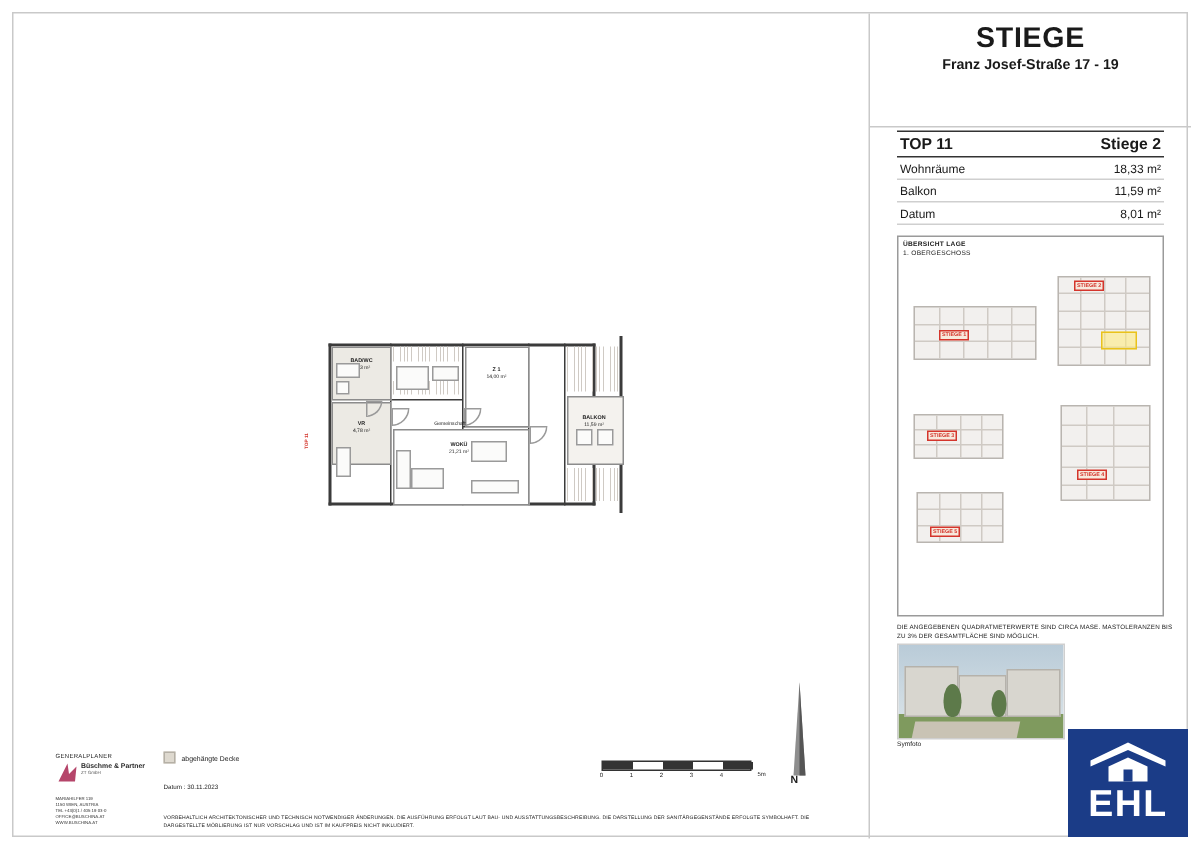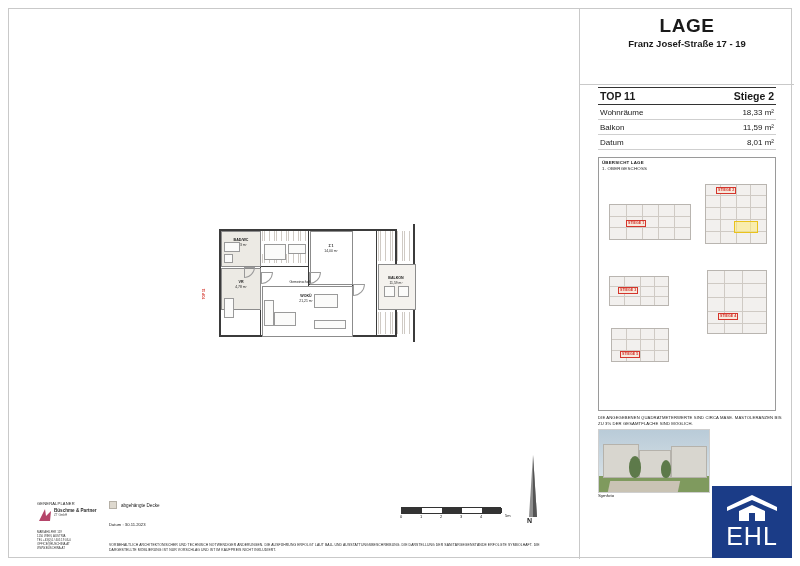--- a/index.html
+++ b/index.html
@@ -40,21 +40,21 @@
   .photo .sky{position:absolute;inset:0;background:linear-gradient(#b9cbd8,#dfe7ea);}
   .photo .bldg{position:absolute;background:#d8d6cf;border:.4px solid #b5b2ab;}
   .photo .tree{position:absolute;background:#5d7a4a;border-radius:50% 50% 45% 45%;}
   .photo .lawn{position:absolute;left:0;bottom:0;width:100%;height:16px;background:#7f9a5e;}
   .photo .path{position:absolute;bottom:0;left:10px;width:70px;height:11px;background:#c9c3b4;transform:skewX(-12deg);}
   .symfoto{position:absolute;left:18px;top:484px;font-size:4.4px;}
 
   
   .ehl{position:absolute;left:712px;top:486px;width:80px;height:72px;background:#1b3c87;}
   .ehl .house{position:absolute;left:13px;top:8px;width:54px;height:28px;}
-  .ehl .txt{position:absolute;left:0;top:36px;width:80px;text-align:center;color:#fff;font-size:25px;font-weight:normal;letter-spacing:1px;line-height:28px;}
+  .ehl .txt{position:absolute;left:0;top:36px;width:80px;text-align:center;color:#fff;font-size:25px;font-weight:bold;letter-spacing:1px;line-height:28px;}
 
   
   .plan{position:absolute;left:205px;top:215px;width:230px;height:125px;}
   .wall{position:absolute;background:#3b3b3b;}
   .room{position:absolute;background:#ffffff;border:.5px solid #8c8c8c;}
   .room.shade{background:#eceae4;}
   .rlabel{position:absolute;font-size:3.4px;line-height:4.6px;text-align:center;color:#222;}
   .rlabel b{font-weight:bold;font-size:3.6px;}
   .furn{position:absolute;border:.5px solid #9a9a9a;background:#fbfbfa;}
   .balcony{position:absolute;background:#f4f2ee;border:.5px solid #8c8c8c;}
@@ -87,21 +87,21 @@
   .north .n{position:absolute;left:6px;top:62px;font-size:7px;font-weight:bold;}
 </style>
 </head>
 <body>
 
 <div class="sheet">
 
   <div class="rightcol">
 
     <div class="titleblock">
-      <p class="proj-name">LAGE</p>
+      <p class="proj-name">STIEGE</p>
       <p class="proj-addr1">Franz Josef-Straße 17 - 19</p>
     </div>
 
     <div class="toptable">
       <div class="row head">
         <span class="k">TOP 11</span>
         <span class="v">Stiege 2</span>
       </div>
       <div class="row">
         <span class="k">Wohnräume</span>

